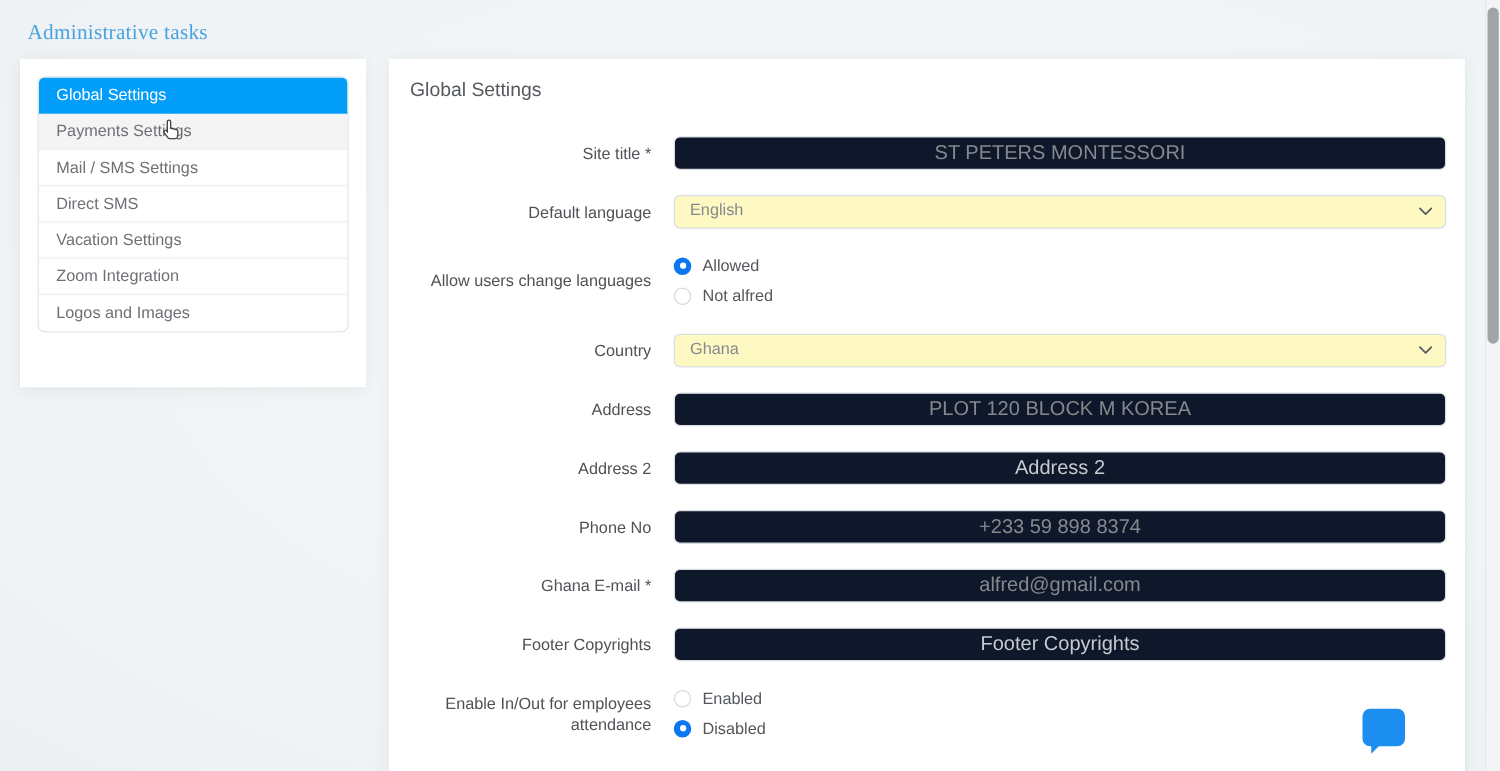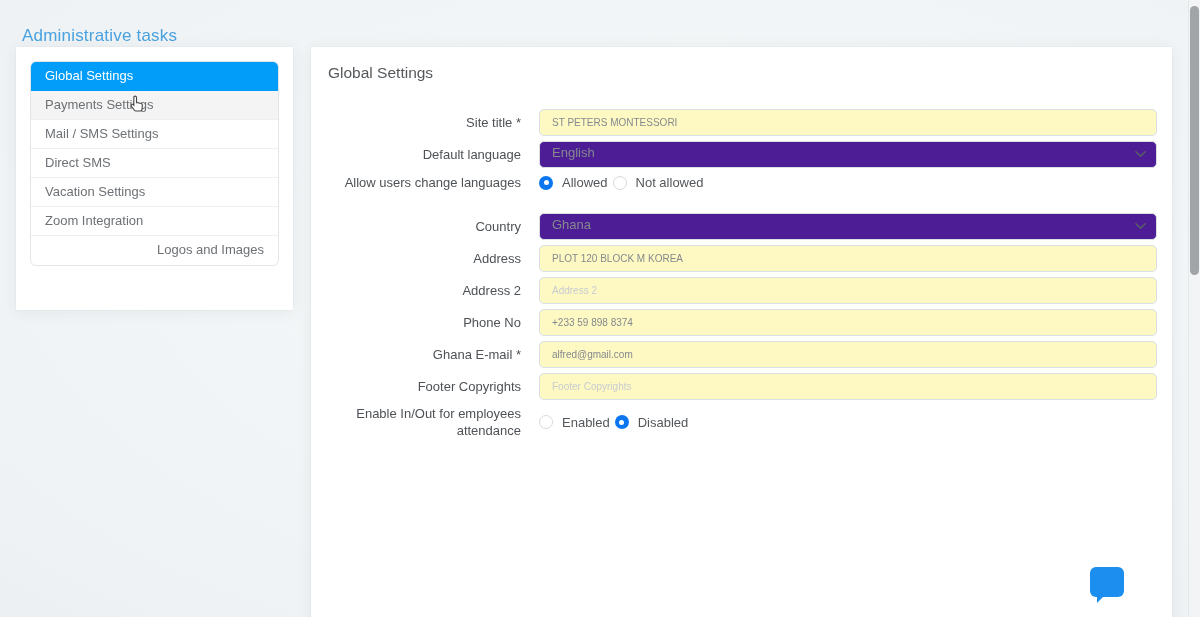--- a/index.html
+++ b/index.html
@@ -4,68 +4,69 @@
 <style>
   * { margin:0; padding:0; box-sizing:border-box; }
   html,body { width:1200px; height:617px; overflow:hidden; }
   body {
     font-family:"Liberation Sans", sans-serif;
     background: radial-gradient(130% 130% at 58% 42%, #f5f9fa 0%, #eef2f4 55%, #dfe3e6 100%);
     position:relative;
   }
 
   
-  .page-header { position:absolute; left:22px; top:26px; }
+  .page-header { position:absolute; left:22px; top:16px;font-family:Liberation Serif, serif; }
   .page-title { font-size:17px; font-weight:400; color:#4aa2df; letter-spacing:.2px; }
 
   
   .card {
     position:absolute; background:#fff; border-radius:0;
     box-shadow:0 2px 14px rgba(40,50,60,.07), 0 0 2px rgba(40,50,60,.05);
   }
   .sidebar-card { left:16px; top:47px; width:277px; height:263px; padding:14px; }
   .main-card    { left:311px; top:47px; width:861px; height:640px; padding:17px 15px 0 15px; }
 
   
   .menu-list { border:1px solid #e2e5e8; border-radius:6px; overflow:hidden; background:#fff; }
   .menu-item {
     height:29px; line-height:28px; padding:0 14px; font-size:13px; color:#6d7175;
     border-bottom:1px solid #efefef; cursor:pointer; white-space:nowrap;
   }
-  .menu-item:last-child { border-bottom:none;text-align:right; }
+  .menu-item:last-child { border-bottom:none; }
   .menu-item.active { background:#019df8; color:#fff; border-bottom-color:#019df8; }
   .menu-item.hover  { background:#f4f4f4; }
 
   
   .cursor { position:absolute; left:127px; top:94px; width:20px; height:20px; z-index:50; pointer-events:none; }
 
   
   .panel-title { font-size:15.5px; font-weight:400; color:#55595d; margin-left:2px; }
   .form-area { margin-top:27px; }
-  .form-row { display:flex; align-items:center; margin-bottom:5px; }
+  .form-row { display:flex; align-items:center; margin-bottom:20px; }
   .form-row.radio-row { margin-bottom:21px; }
   .field-label {
     width:195px; text-align:right; margin-right:18px; flex:none;
     font-size:13px; color:#4e5256; line-height:17px;
   }
   .control { flex:1; position:relative; }
   .text-input {
     width:100%; height:27px; border:1px solid #dadfe3; border-radius:5px;
-    padding:0 12px; font-size:10px; color:#85898e; background:#fef9c3; outline:none;
+    padding:0 12px; font-size:16px; color:#85898e; background:#0f172a; outline:none;
     font-family:"Liberation Sans", sans-serif;
+    text-align:center;
   }
   .text-input::placeholder { color:#c6cbd0; }
   .select-box {
     width:100%; height:27px; border:1px solid #dadfe3; border-radius:5px;
-    padding:0 30px 4px 12px; font-size:13px; color:#85898e; background:#4c1d95;
+    padding:0 30px 4px 12px; font-size:13px; color:#85898e; background:#fef9c3;
     display:flex; align-items:center; cursor:pointer;
   }
   .select-box .chev { position:absolute; right:11px; top:9px; width:11px; height:8px; }
 
-  .radio-group { display:flex; flex-direction:row; gap:5px; }
+  .radio-group { display:flex; flex-direction:column; gap:5px; }
   .radio-option { display:flex; align-items:center; gap:9px; cursor:pointer; }
   .radio-dot {
     width:14px; height:14px; border-radius:50%; border:1px solid #d6dbdf; background:#fff; flex:none; position:relative;
   }
   .radio-dot.checked { border:none; background:#0b76f0; }
   .radio-dot.checked::after {
     content:""; position:absolute; left:4.5px; top:4.5px; width:5px; height:5px; border-radius:50%; background:#fff;
   }
   .radio-label { font-size:13px; color:#53575b; line-height:19px; }
 
@@ -140,21 +141,21 @@
     <div class="form-row radio-row">
       <div class="field-label">Allow users change languages</div>
       <div class="control">
         <div class="radio-group">
           <div class="radio-option">
             <span class="radio-dot checked"></span>
             <span class="radio-label">Allowed</span>
           </div>
           <div class="radio-option">
             <span class="radio-dot"></span>
-            <span class="radio-label">Not allowed</span>
+            <span class="radio-label">Not alfred</span>
           </div>
         </div>
       </div>
     </div>
 
     <div class="form-row">
       <div class="field-label">Country</div>
       <div class="control">
         <div class="select-box">
           <span>Ghana</span>

